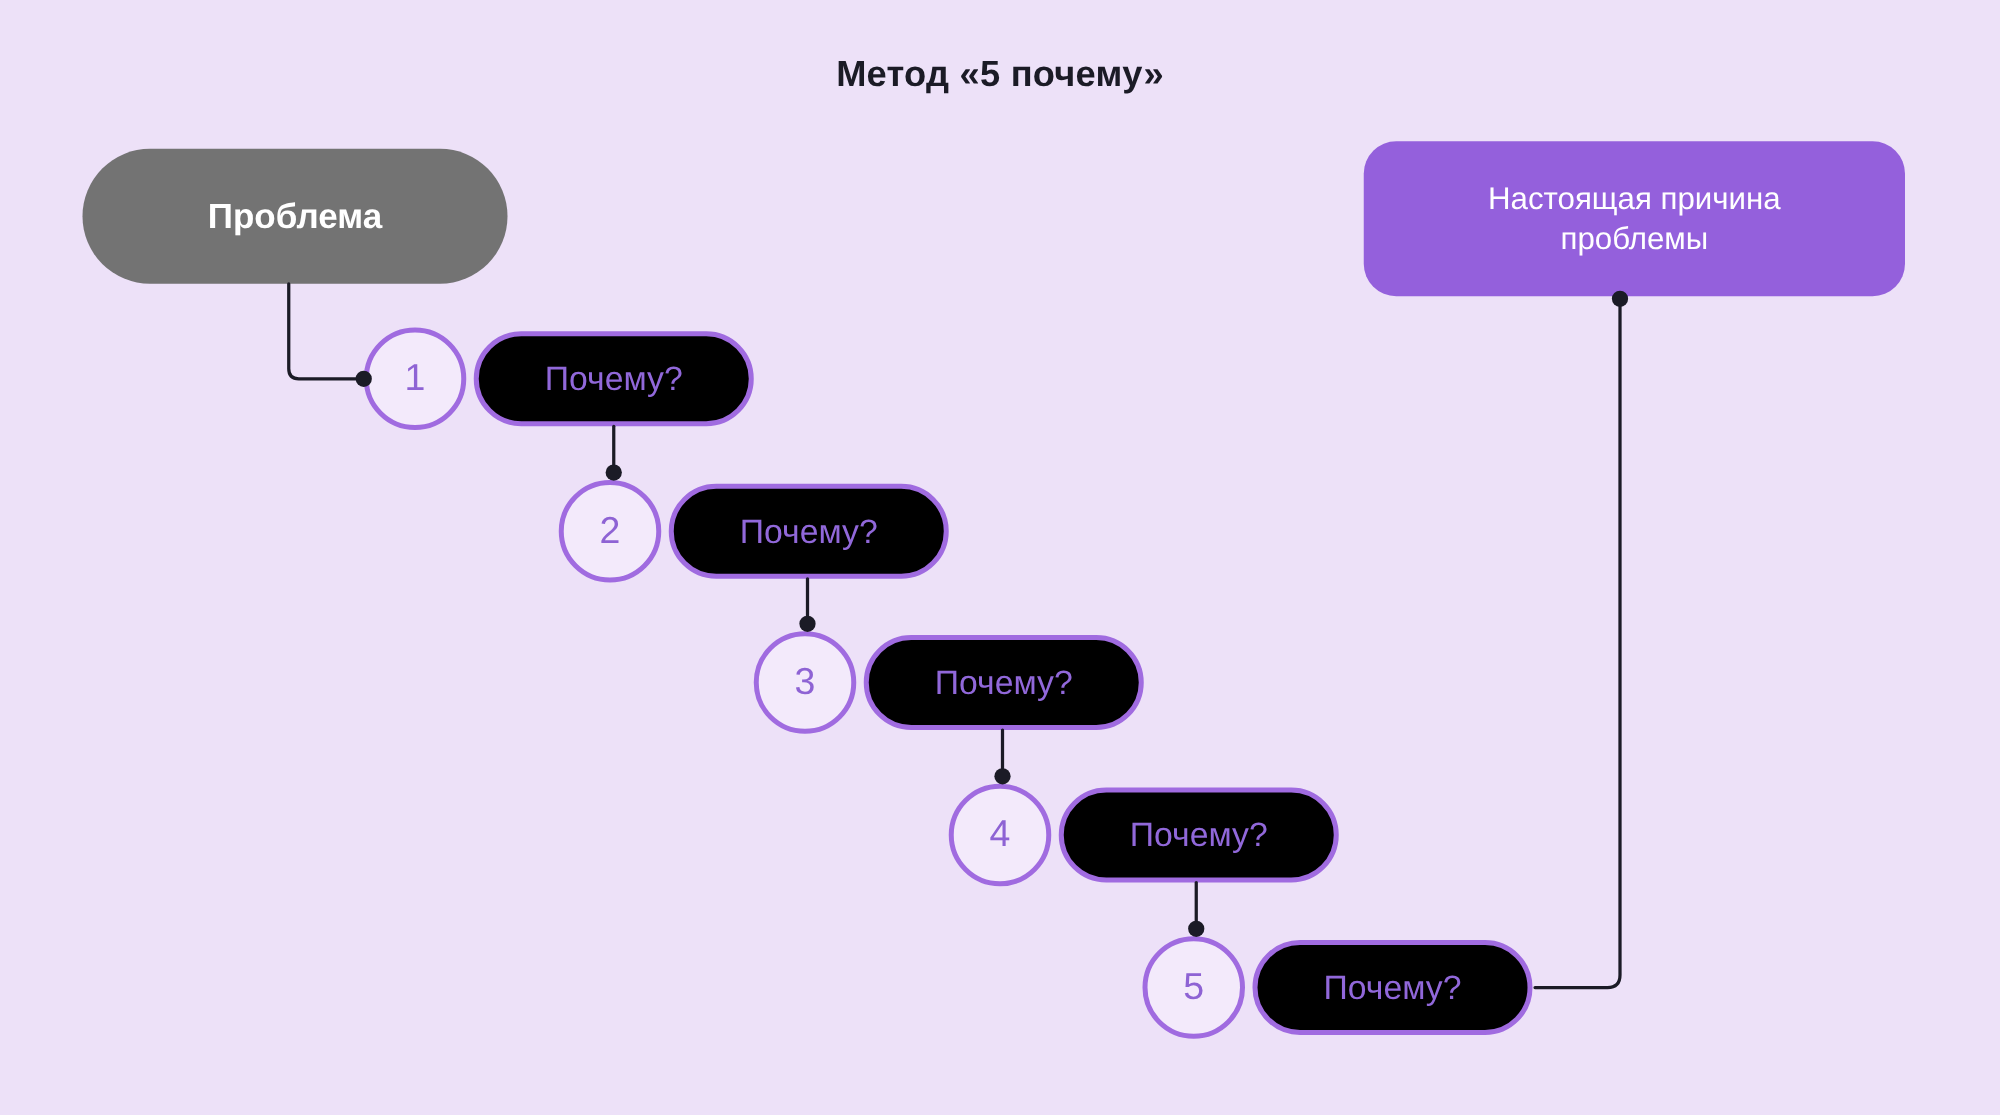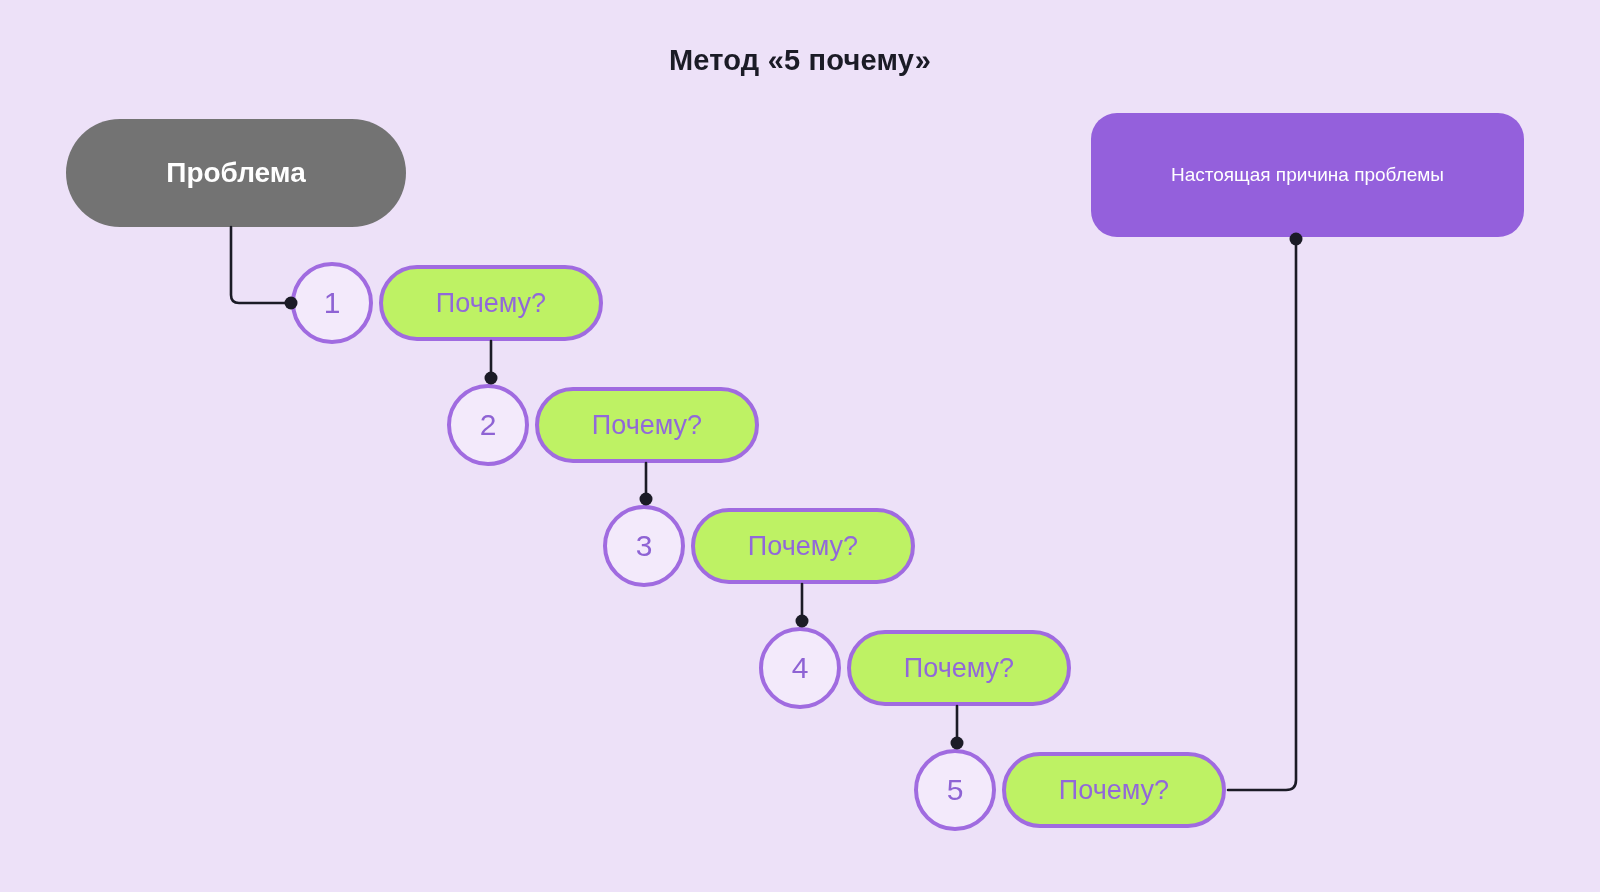--- a/index.html
+++ b/index.html
@@ -61,21 +61,21 @@
     font-weight: bold;
   }
 
   .box-cause {
     left: 1091px;
     top: 113px;
     width: 433px;
     height: 124px;
     background: #9460dc;
     border-radius: 26px;
-    font-size: 19px;
+    font-size: 25px;
     font-weight: normal;
     padding: 0 26px;
   }
   .box-cause .cause-text {
     display: block;
     max-width: 330px;
   }
 
   
   .step {
@@ -100,21 +100,21 @@
     z-index: 2;
   }
 
   .step-pill {
     position: absolute;
     top: 3px;
     height: 76px;
     box-sizing: border-box;
     border: 4px solid #a06be0;
     border-radius: 38px;
-    background: #bef264;
+    background: #000000;
     display: flex;
     align-items: center;
     justify-content: center;
     font-size: 27px;
     color: #9168da;
     z-index: 1;
     padding: 0 18px;
   }
 
   

